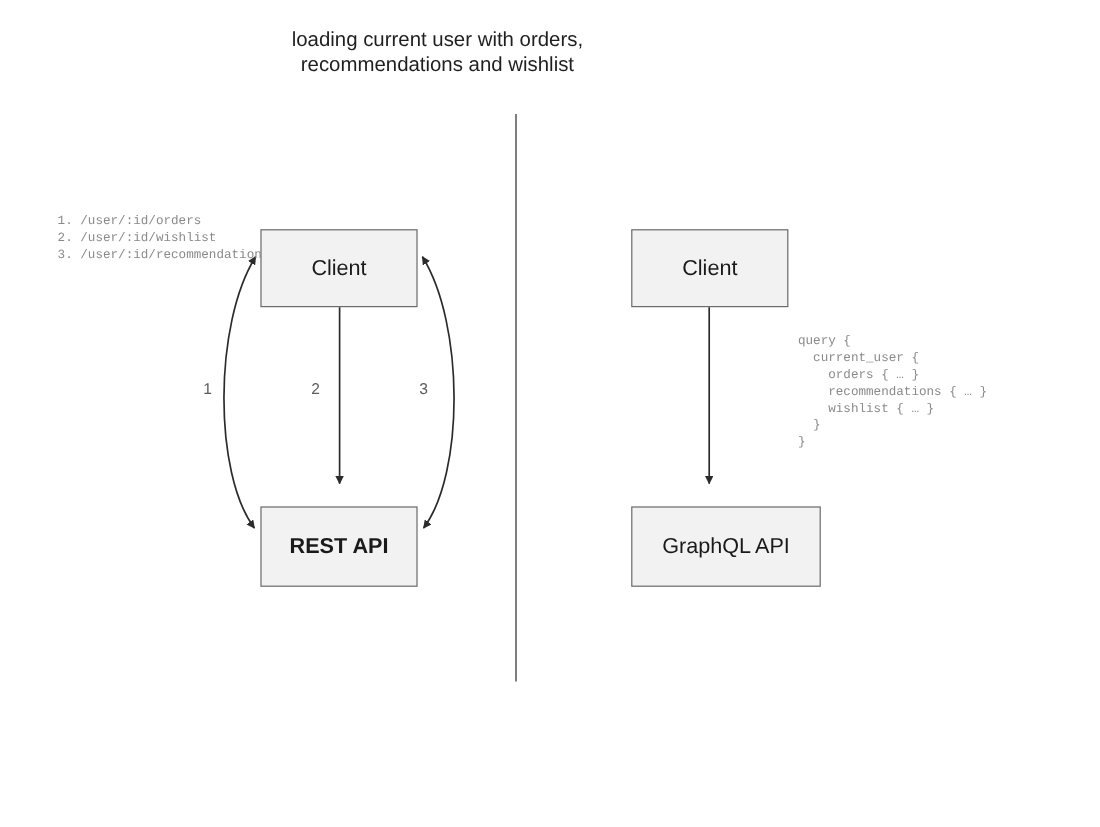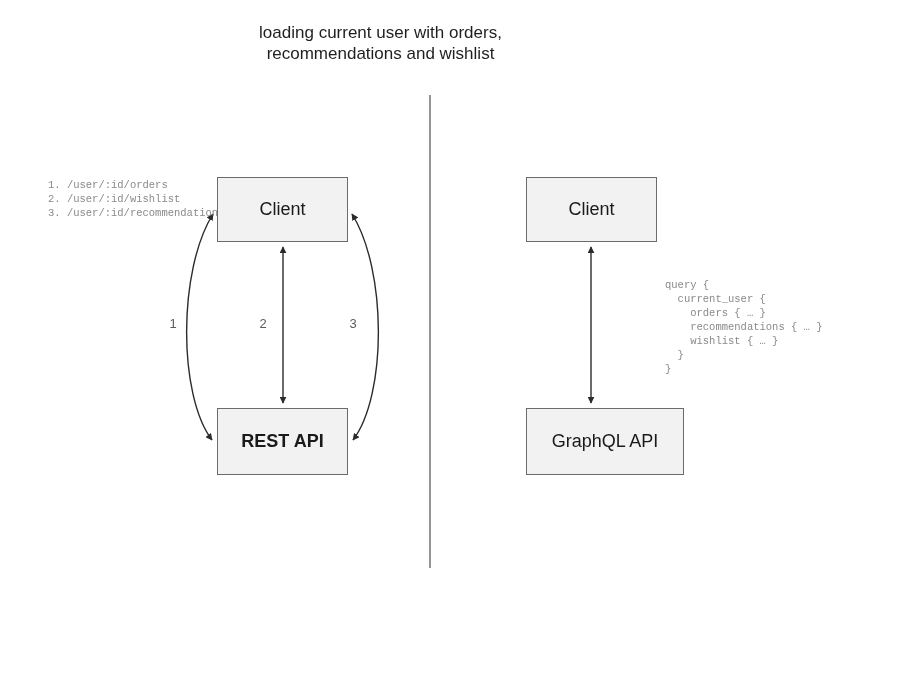--- a/index.html
+++ b/index.html
@@ -35,33 +35,33 @@
   .title {
     position: absolute;
     left: 0;
     top: 22px;
     width: 729px;
     text-align: center;
     font-size: 17px;
     line-height: 21px;
     color: #1f1f1f;
     white-space: pre-line;
-    margin-left: 16px;
   }
   
   .node {
     position: absolute;
     box-sizing: border-box;
     background: #f2f2f2;
     border: 1.4px solid #6b6b6b;
     display: flex;
     align-items: center;
     justify-content: center;
     font-size: 18px;
     color: #1a1a1a;
+    margin-top: 14px;
   }
   .node-client-rest  { left: 217px; top: 177px; width: 131px; height: 65px; }
   .node-rest-api     { left: 217px; top: 408px; width: 131px; height: 67px; font-weight: bold; }
   .node-client-gql   { left: 526px; top: 177px; width: 131px; height: 65px; }
   .node-graphql-api  { left: 526px; top: 408px; width: 158px; height: 67px; }
   
   .mono {
     position: absolute;
     font-family: "Liberation Mono", "DejaVu Sans Mono", monospace;
     font-size: 10.5px;

